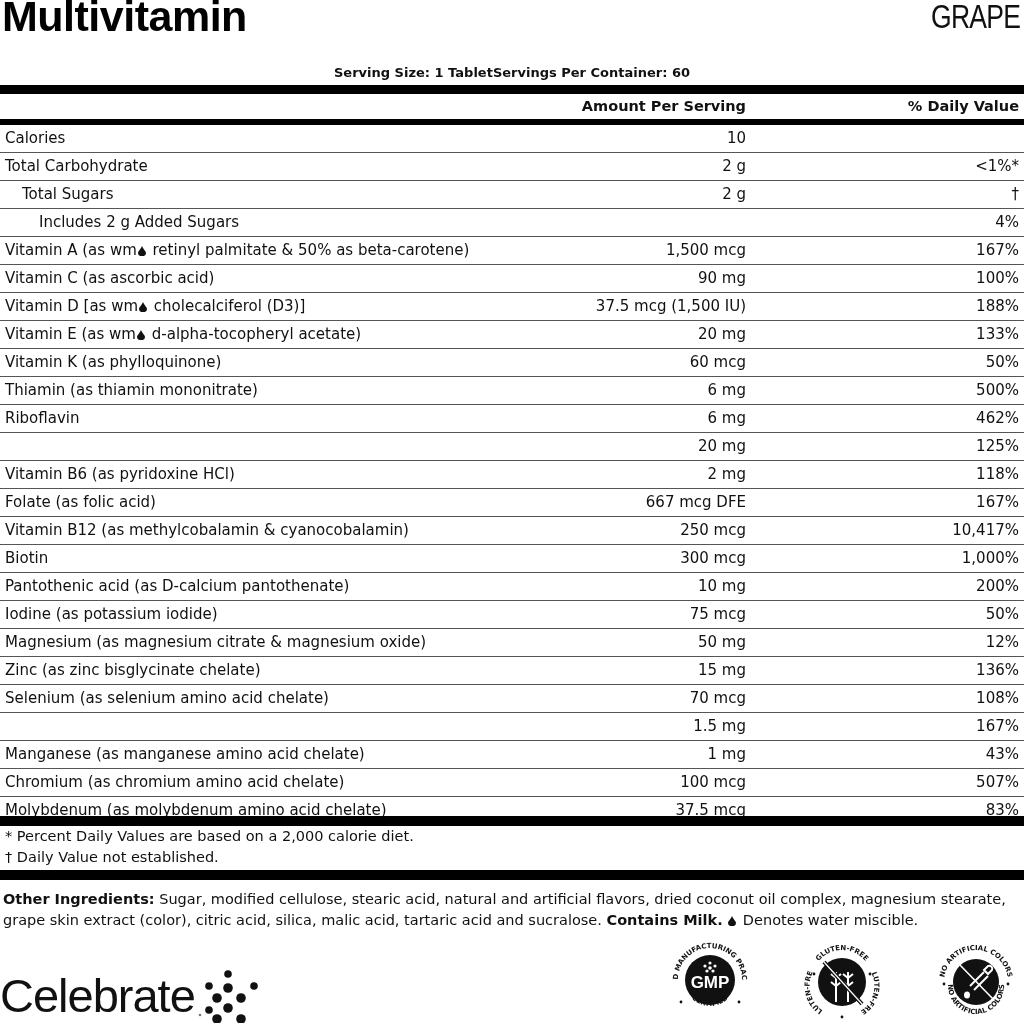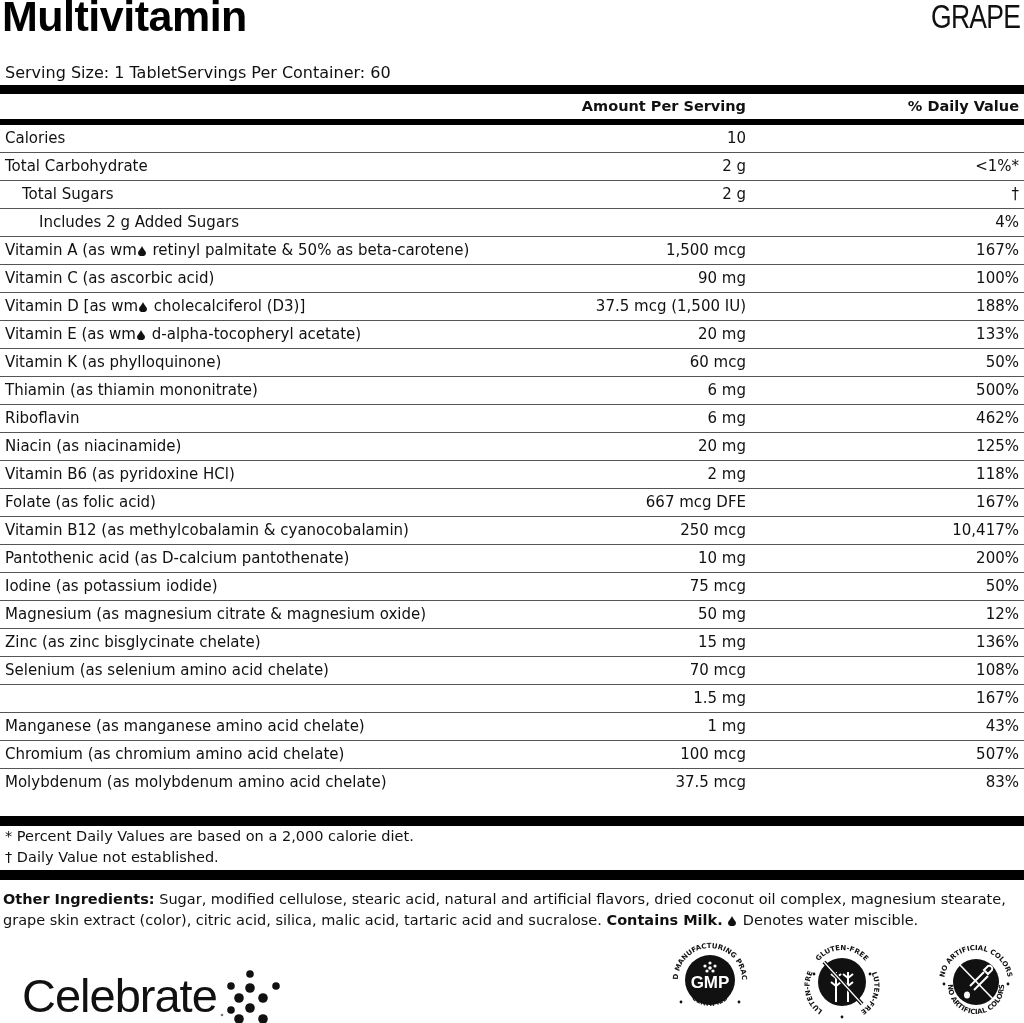--- a/index.html
+++ b/index.html
@@ -13,22 +13,22 @@
       font-size: 43px; letter-spacing: -0.5px; color: #000;
     }
     .flavor {
       position: absolute; right: 4px; top: -3px;
       font-family: "Liberation Sans Narrow", "Liberation Sans", sans-serif;
       font-size: 34px; letter-spacing: -1px; transform: scaleX(0.78); transform-origin: right top;
       color: #111;
     }
     .serving-row {
       position: absolute; left: 5px; right: 5px; top: 61px; height: 22px;
-      display: flex; justify-content: flex-start; align-items: center;
-      font-weight: 400; font-size: 16px;
+      display: flex; justify-content: center; align-items: center;
+      font-weight: 700; font-size: 13px;
     }
     .bar { position: absolute; left: 0; right: 0; background: #000; }
     .header-row {
       position: absolute; left: 16px; right: 0; top: 94px; height: 25px;
       font-weight: 700; font-size: 14.5px;
     }
     .header-row .amt { position: absolute; right: 278px; top: 4px; }
     .header-row .dv  { position: absolute; right: 5px; top: 4px; text-align: center; }
     .table { position: absolute; left: 0; right: 0; top: 125px; }
     .row {
@@ -48,21 +48,21 @@
     .footnotes {
       position: absolute; left: 5px; top: 826px; font-size: 14.5px; line-height: 21px;
     }
     .ingredients {
       position: absolute; left: 3px; right: 12px; top: 889px;
       font-size: 14.5px; line-height: 21px;
     }
     .ingredients b { font-weight: 700; }
     .logo {
       position: absolute; left: 0; top: 968px; height: 55px;
-      display: flex; align-items: flex-end; margin-left: 22px;
+      display: flex; align-items: flex-end;
     }
     .logo .word {
       font-family: "Liberation Sans", sans-serif; font-weight: 400;
       font-size: 47px; letter-spacing: -1px; line-height: 55px; color: #111;
     }
     .badge { position: absolute; top: 938px; width: 84px; height: 84px; }
   </style>
 </head>
 <body>
 
@@ -139,38 +139,42 @@
       <span class="name">Thiamin (as thiamin mononitrate)</span>
       <span class="amt">6 mg</span>
       <span class="dv">500%</span>
     </div>
     <div class="row">
       <span class="name">Riboflavin</span>
       <span class="amt">6 mg</span>
       <span class="dv">462%</span>
     </div>
     <div class="row">
-      <span class="name">Niacin (as niacinamide)</span>
       <span class="amt">20 mg</span>
       <span class="dv">125%</span>
     </div>
     <div class="row">
       <span class="name">Vitamin B6 (as pyridoxine HCl)</span>
       <span class="amt">2 mg</span>
       <span class="dv">118%</span>
     </div>
     <div class="row">
       <span class="name">Folate (as folic acid)</span>
       <span class="amt">667 mcg DFE</span>
       <span class="dv">167%</span>
     </div>
     <div class="row">
       <span class="name">Vitamin B12 (as methylcobalamin &amp; cyanocobalamin)</span>
       <span class="amt">250 mcg</span>
       <span class="dv">10,417%</span>
+    </div>
+    <div class="row">
+      <span class="name">Biotin</span>
+      <span class="amt">300 mcg</span>
+      <span class="dv">1,000%</span>
     </div>
     <div class="row">
       <span class="name">Pantothenic acid (as D-calcium pantothenate)</span>
       <span class="amt">10 mg</span>
       <span class="dv">200%</span>
     </div>
     <div class="row">
       <span class="name">Iodine (as potassium iodide)</span>
       <span class="amt">75 mcg</span>
       <span class="dv">50%</span>

